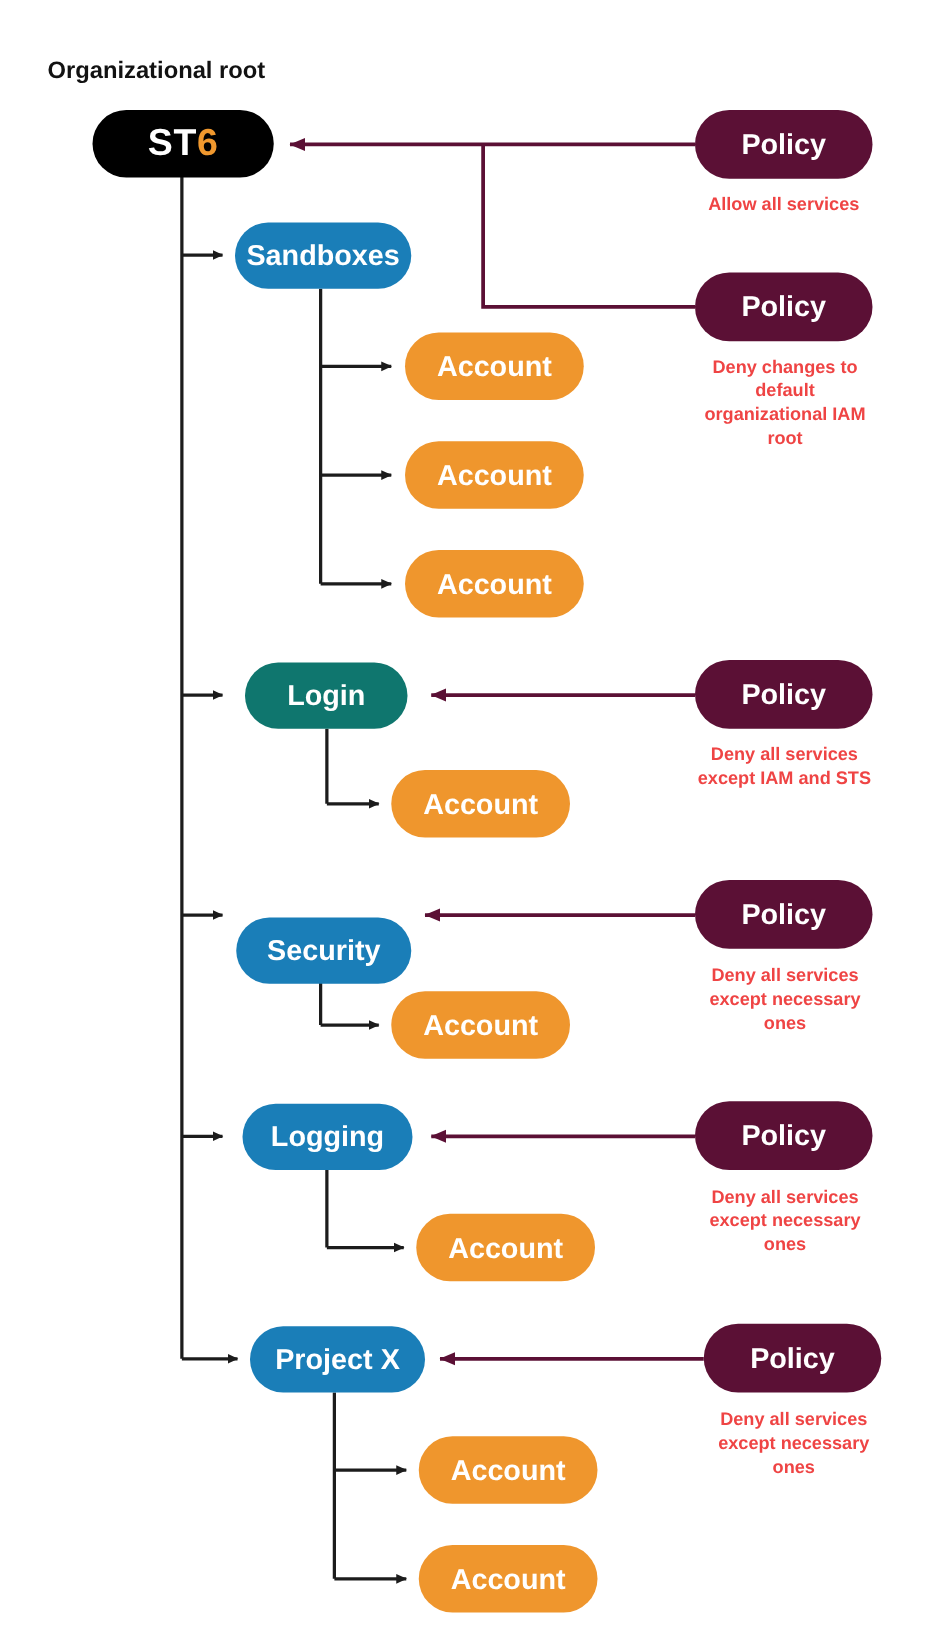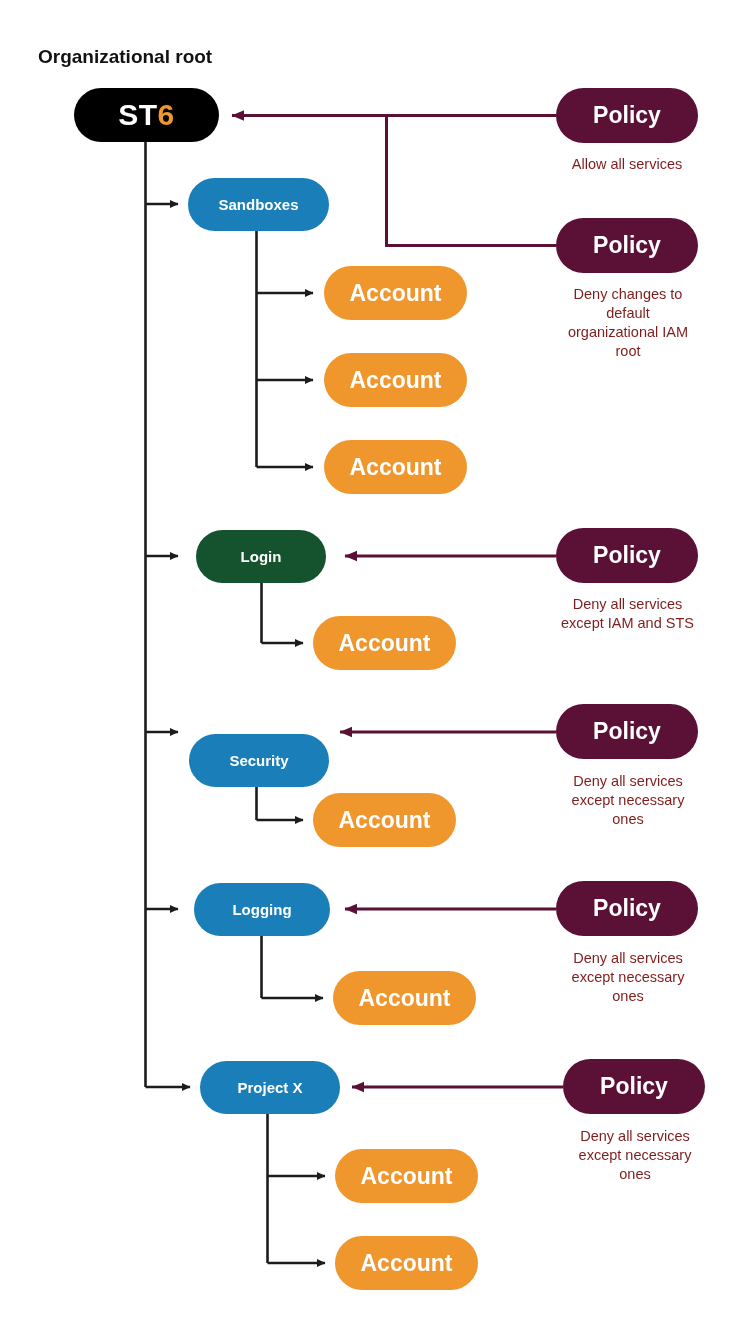--- a/index.html
+++ b/index.html
@@ -41,36 +41,36 @@
   }
   .node-root {
     border-radius: 999px;
     font-size: 30px;
     letter-spacing: 0.5px;
   }
   .node-root .rootA { color: #ffffff; }
   .node-root .rootB { color: #f0982e; }
   .node-ou {
     border-radius: 999px;
-    font-size: 15px;
+    font-size: 23px;
   }
   .node-account {
     border-radius: 999px;
     font-size: 23px;
   }
   .node-policy {
     border-radius: 999px;
     font-size: 23px;
   }
   .caption {
     position: absolute;
     text-align: center;
-    color: #7f1d1d;
+    color: #ef4444;
     font-size: 14.5px;
-    font-weight: 400;
+    font-weight: 700;
     line-height: 1.32;
   }
   .root-label {
     position: absolute;
     color: #121212;
     font-size: 19px;
     font-weight: 700;
     white-space: nowrap;
   }
 </style>
@@ -164,21 +164,21 @@
 
   <div class="root-label" style="left:38px; top:46px;">Organizational root</div>
 
   <div class="node node-root" style="left:74px; top:88px; width:145px; height:54px; background:#000000;">
     <span class="rootA">ST</span>
       <span class="rootB">6</span>
   </div>
 
   <div class="node node-ou" style="left:188px; top:178px; width:141px; height:53px; background:#1a7eb8;">Sandboxes</div>
 
-  <div class="node node-ou" style="left:196px; top:530px; width:130px; height:53px; background:#14532d;">Login</div>
+  <div class="node node-ou" style="left:196px; top:530px; width:130px; height:53px; background:#0f766e;">Login</div>
 
   <div class="node node-ou" style="left:189px; top:706px; width:140px; height:53px; background:#1a7eb8;margin-top:28px;">Security</div>
 
   <div class="node node-ou" style="left:194px; top:883px; width:136px; height:53px; background:#1a7eb8;">Logging</div>
 
   <div class="node node-ou" style="left:200px; top:1061px; width:140px; height:53px; background:#1a7eb8;">Project X</div>
 
   <div class="node node-account" style="left:324px; top:266px; width:143px; height:54px; background:#ef962d;">Account</div>
 
   <div class="node node-account" style="left:324px; top:353px; width:143px; height:54px; background:#ef962d;">Account</div>

